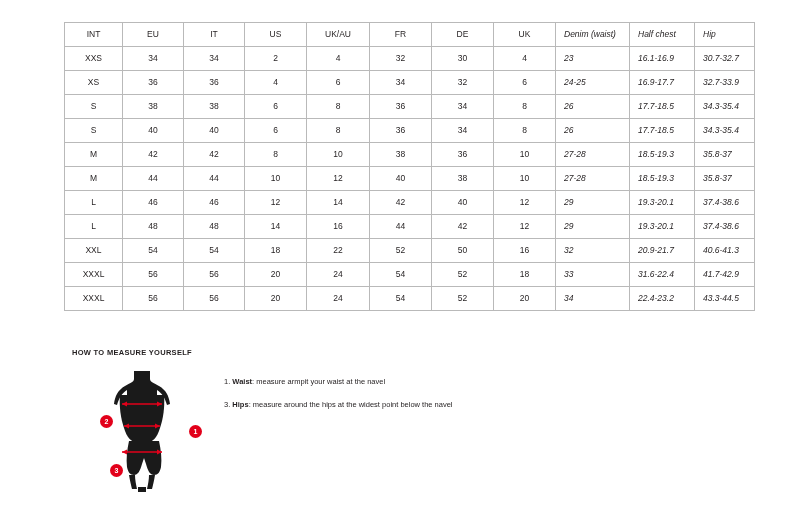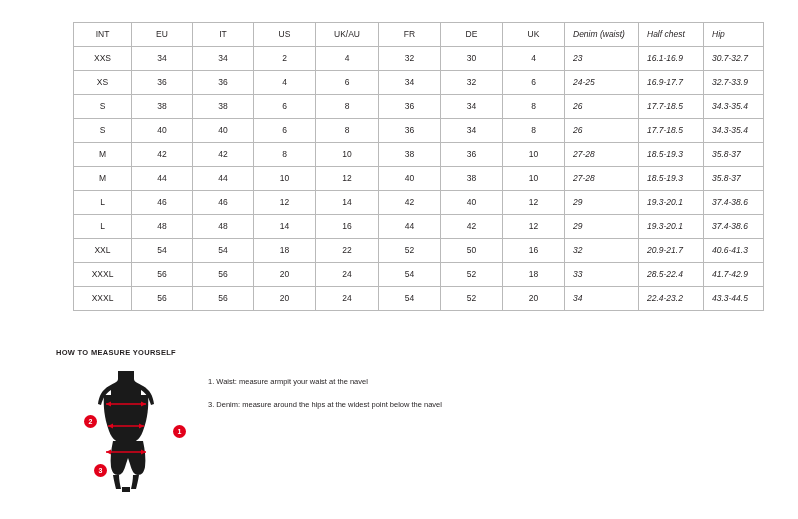--- a/index.html
+++ b/index.html
@@ -16,21 +16,21 @@
   }
   .page {
     position: relative;
     width: 798px;
     height: 519px;
   }
 
   
   .table-wrap {
     position: absolute;
-    left: 73px;
+    left: 64px;
     top: 22px;
     width: 670px;
   }
   table.size-table {
     border-collapse: collapse;
     width: 670px;
     table-layout: fixed;
   }
   table.size-table td,
   table.size-table th {
@@ -62,21 +62,21 @@
   col.c5 { width: 62px; }
   col.c6 { width: 62px; }
   col.c7 { width: 62px; }
   col.c8 { width: 74px; }
   col.c9 { width: 65px; }
   col.c10 { width: 60px; }
 
   
   .measure-section {
     position: absolute;
-    left: 56px;
+    left: 72px;
     top: 348px;
     width: 670px;
   }
   .measure-title {
     font-size: 7.5px;
     font-weight: bold;
     letter-spacing: 0.3px;
     color: #231f20;
     margin-bottom: 12px;
   }
@@ -95,21 +95,21 @@
     margin-left: 12px;
     padding-top: 8px;
   }
   .step {
     font-size: 7.5px;
     line-height: 1.35;
     color: #231f20;
     margin-bottom: 13px;
     white-space: nowrap;
   }
-  .step b { font-weight: normal; }
+  .step b { font-weight: bold; }
 
   
   .mannequin {
     position: absolute;
     left: 30px;
     top: 0;
     width: 80px;
     height: 125px;
   }
   .bullet {
@@ -284,21 +284,21 @@
         <tr>
           <td>XXXL</td>
           <td>56</td>
           <td>56</td>
           <td>20</td>
           <td>24</td>
           <td>54</td>
           <td>52</td>
           <td>18</td>
           <td class="left-cell">33</td>
-          <td class="left-cell">28.5-22.4</td>
+          <td class="left-cell">31.6-22.4</td>
           <td class="left-cell">41.7-42.9</td>
         </tr>
         <tr>
           <td>XXXL</td>
           <td>56</td>
           <td>56</td>
           <td>20</td>
           <td>24</td>
           <td>54</td>
           <td>52</td>
@@ -354,20 +354,20 @@
         <div class="bullet bullet-3">3</div>
       </div>
 
       <div class="steps">
         <div class="step">
           <span>1.</span>
           <b>Waist</b><span>: measure armpit your waist at the navel</span>
         </div>
         <div class="step">
           <span>3.</span>
-          <b>Denim</b><span>: measure around the hips at the widest point below the navel</span>
+          <b>Hips</b><span>: measure around the hips at the widest point below the navel</span>
         </div>
       </div>
 
     </div>
   </div>
 
 </div>
 
 </body></html>

